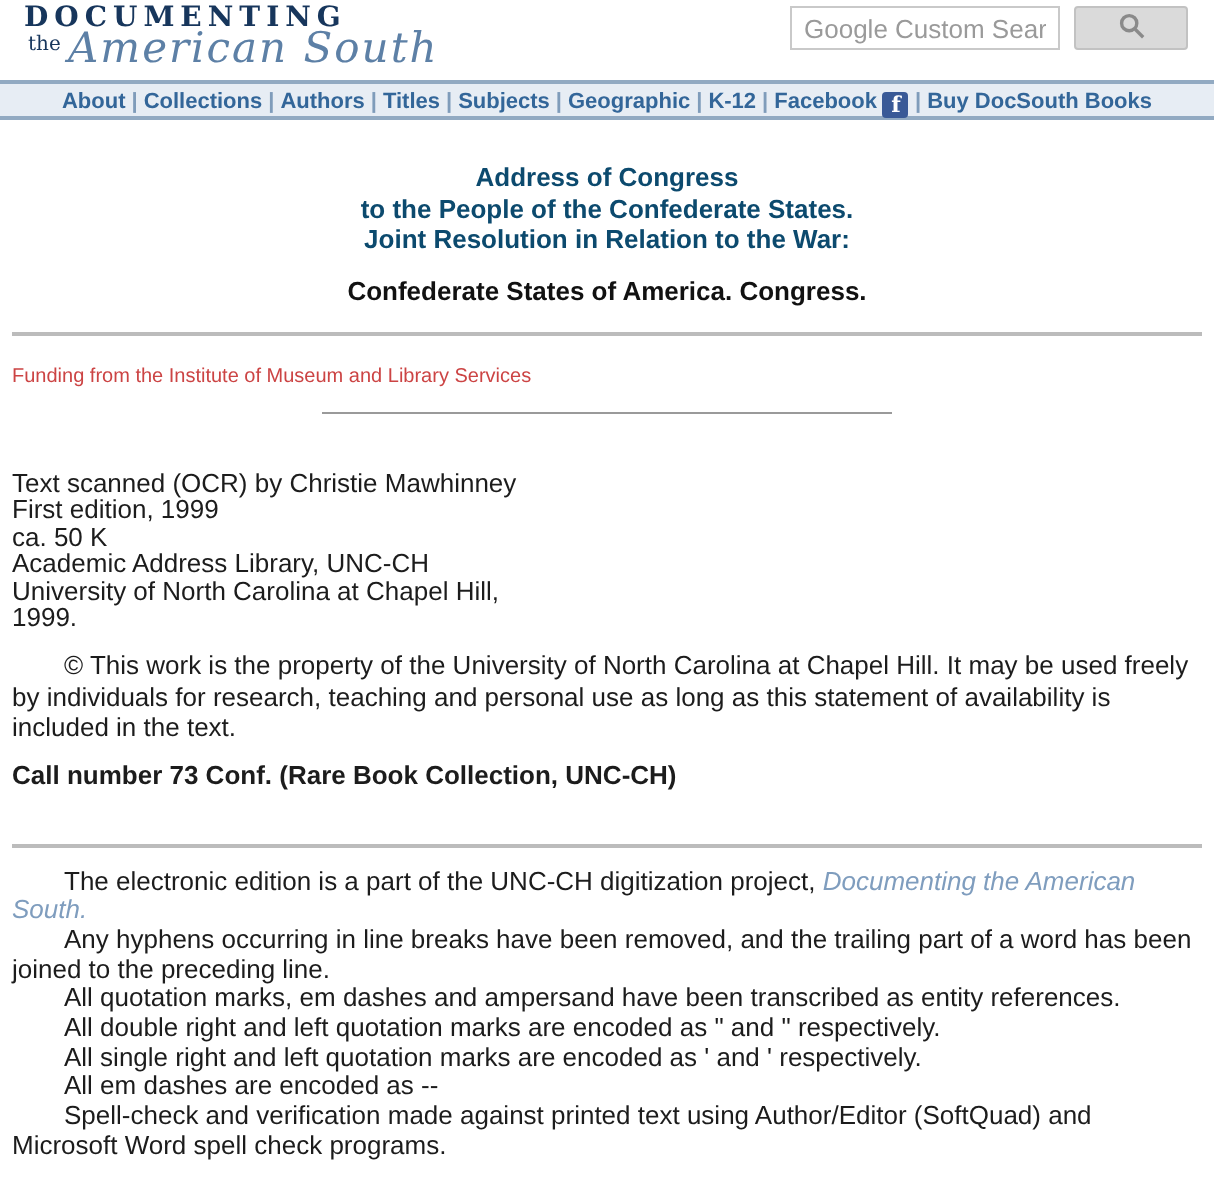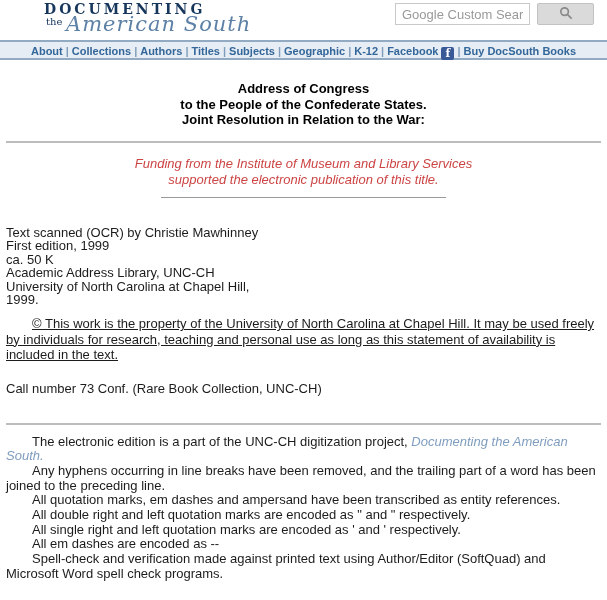--- a/index.html
+++ b/index.html
@@ -6,21 +6,21 @@
   html, body { margin: 0; padding: 0; }
   body {
     width: 607px; height: 600px; overflow: hidden;
     background: #ffffff; color: #1c1c1c;
     font-family: "Liberation Sans", sans-serif;
     font-size: 13px;
   }
 
   
   .header { position: relative; height: 40px; }
-  .logo { position: absolute; left: 44px; top: 2px; line-height: 1; cursor: pointer; }
+  .logo { position: absolute; left: 12px; top: 2px; line-height: 1; cursor: pointer; }
   .logo-top {
     font-family: "DejaVu Serif", serif;
     font-size: 14px; letter-spacing: 3px; color: #17365c; font-weight: 600;
   }
   .logo-bottom { margin-top: -2px; margin-left: 2px; white-space: nowrap; }
   .logo-the {
     font-family: "DejaVu Serif", serif; font-size: 10px; color: #17365c;
     vertical-align: 6px;
   }
   .logo-script {
@@ -53,33 +53,33 @@
     display: inline-block; width: 13px; height: 13px; background: #3a5a97;
     color: #ffffff; border-radius: 2px; font-family: "DejaVu Serif", serif;
     font-weight: bold; font-size: 11px; line-height: 13px; text-align: center;
     vertical-align: -2px; margin-left: 3px; cursor: pointer;
   }
 
   
   .main { padding: 0 6px; }
 
   .title-block { margin-top: 21px; text-align: center; font-weight: bold; line-height: 15.5px; }
-  .title-red { color: #000000; }
+  .title-red { color: #0c4a6e; }
   .title-black { color: #111; }
   .author-line { margin-top: 10px; text-align: center; font-weight: bold; color: #111; }
 
   .rule-full { border: none; border-top: 2px solid #bcbcbc; margin: 13px 0 0 0; }
-  .funding { margin-top: 13px; text-align: center; color: #cc4444; font-size: 13px; line-height: 16px; font-style: italic; }
+  .funding { margin-top: 13px; text-align: left; color: #cc4444; font-size: 10px; line-height: 16px; }
   .rule-short { border: none; border-top: 1px solid #9a9a9a; width: 48%; margin: 9px auto 0 auto; }
 
   .credits { margin-top: 28px; line-height: 13.6px; }
 
-  .copyright { margin-top: 9px; line-height: 15.5px; text-indent: 26px; text-decoration: underline; }
+  .copyright { margin-top: 9px; line-height: 15.5px; text-indent: 26px; }
 
-  .callnumber { margin-top: 18px; font-weight: normal; }
+  .callnumber { margin-top: 8px; font-weight: bold; }
 
   .rule-mid { border: none; border-top: 2px solid #bcbcbc; margin: 27px 0 0 0; }
 
   .notes { margin-top: 10px; }
   .notes p { margin: 0; text-indent: 26px; line-height: 14.7px; }
   .ds-link { font-style: italic; color: #7f9dbe; text-decoration: none; cursor: pointer; }
 </style>
 </head>
 <body>
 
@@ -108,26 +108,26 @@
   <a class="nav-link">About</a><span class="nav-sep">|</span><a class="nav-link">Collections</a><span class="nav-sep">|</span><a class="nav-link">Authors</a><span class="nav-sep">|</span><a class="nav-link">Titles</a><span class="nav-sep">|</span><a class="nav-link">Subjects</a><span class="nav-sep">|</span><a class="nav-link">Geographic</a><span class="nav-sep">|</span><a class="nav-link">K-12</a><span class="nav-sep">|</span><a class="nav-link">Facebook</a><span class="fb-icon">f</span><span class="nav-sep">|</span><a class="nav-link">Buy DocSouth Books</a>
 </div>
 
 <div class="main">
 
   <div class="title-block">
     <div class="title-red">Address of Congress</div>
     <div class="title-red">to the People of the Confederate States.</div>
     <div class="title-red">Joint Resolution in Relation to the War:</div>
   </div>
+  <div class="author-line">Confederate States of America. Congress.</div>
 
   <hr class="rule-full">
 
   <div class="funding">
     <div>Funding from the Institute of Museum and Library Services</div>
-    <div>supported the electronic publication of this title.</div>
   </div>
 
   <hr class="rule-short">
 
   <div class="credits">
     <div>Text scanned (OCR) by Christie Mawhinney</div>
     <div>First edition, 1999</div>
     <div>ca. 50 K</div>
     <div>Academic Address Library, UNC-CH</div>
     <div>University of North Carolina at Chapel Hill,</div>

